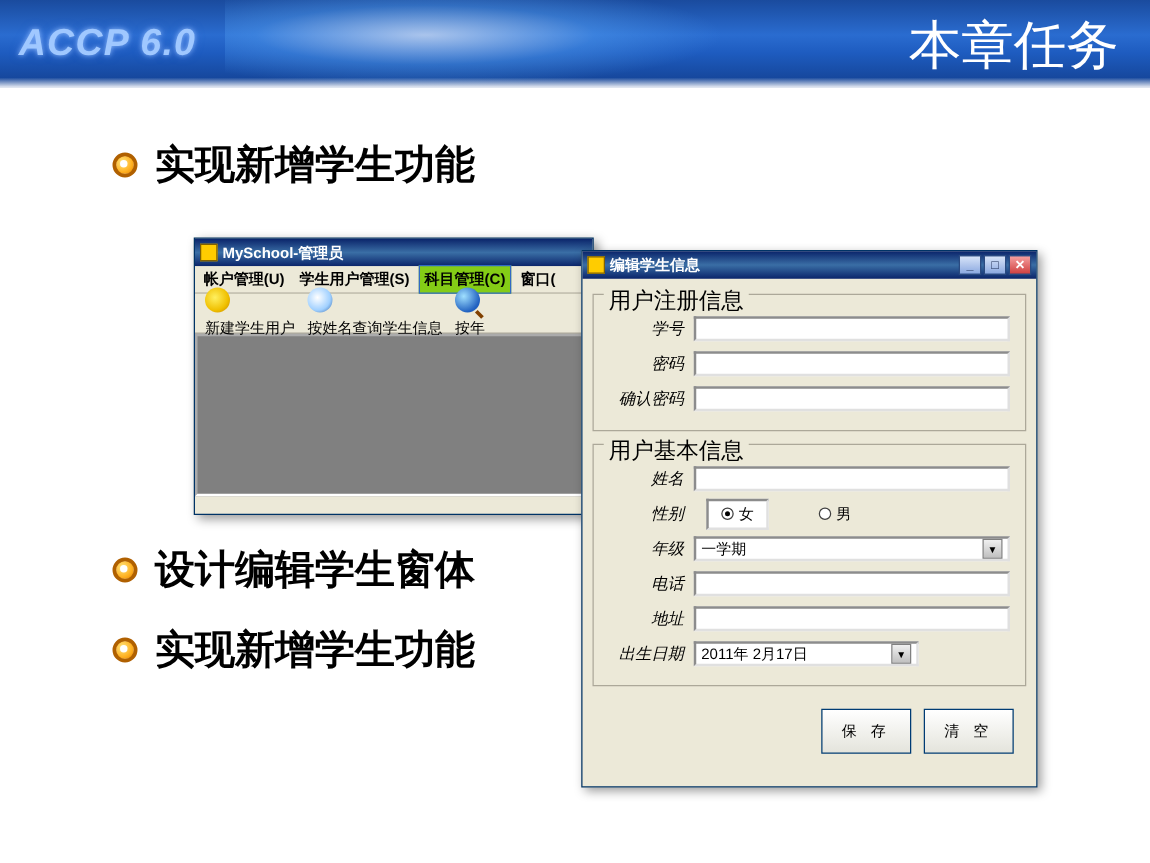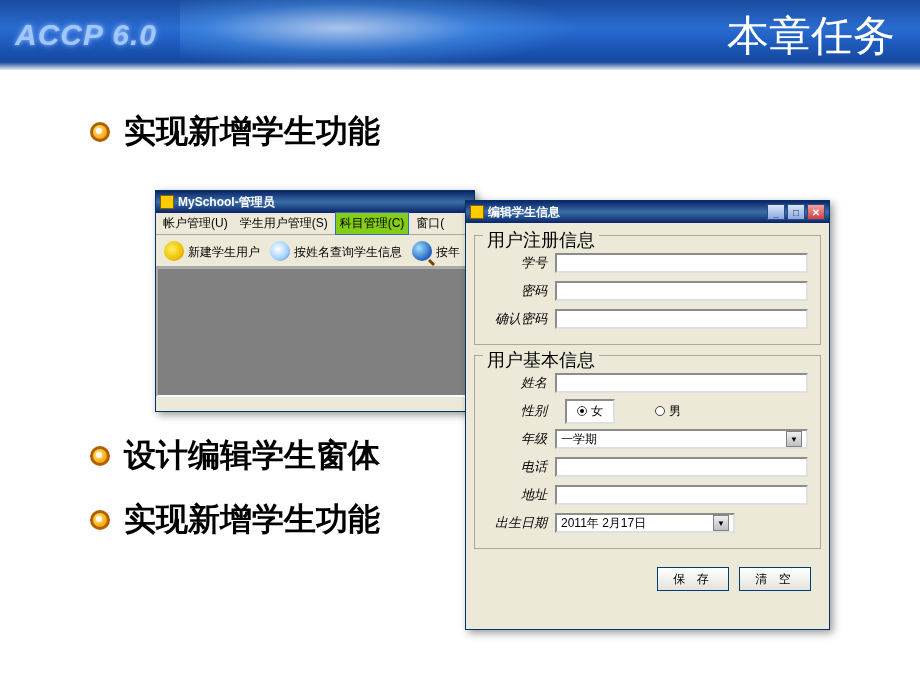--- a/index.html
+++ b/index.html
@@ -98,41 +98,43 @@
 .win-admin {
   left: 155px; top: 190px; width: 320px; height: 222px;
 }
 .menubar {
   background: #ece9d8;
   border-bottom: 1px solid #aca899;
   height: 22px;
   display: flex; align-items: center;
   padding: 0 2px;
   gap: 2px;
+  font-weight: bold;
 }
 .menuitem {
   padding: 2px 4px;
   font-size: 12px;
   border: 1px solid transparent;
 }
 .menuitem.hot {
   border: 1px solid #316ac5;
   background: #84cc16;
 }
 .toolbar {
   background: #ece9d8;
   height: 32px;
   display: flex; align-items: center;
   padding: 0 4px; gap: 2px;
   border-bottom: 1px solid #aca899;
 }
 .toolbtn {
-  display: flex; align-items: flex-end; gap: 4px;
+  display: flex; align-items: flex-start; gap: 4px;
   padding: 2px 4px;
   font-size: 12px;
+  flex-direction: column;
 }
 .tool-icon { width: 20px; height: 20px; display:inline-block; }
 .face-yellow { background: radial-gradient(circle at 40% 40%, #fff060, #f0c000 60%, #c08000 100%); border-radius:50%; }
 .face-cool { background: radial-gradient(circle at 40% 40%, #fff, #a0d0ff 60%, #3060a0 100%); border-radius:50%; }
 .mag { background: radial-gradient(circle at 35% 35%, #a0e0ff, #2060c0 70%); border-radius:50%; position:relative;}
 .mag::after{content:"";position:absolute;right:-3px;bottom:-3px;width:7px;height:3px;background:#804000;transform:rotate(45deg);}
 .mdi-client {
   background: #808080;
   height: 130px;
   border: 2px inset #fff;
@@ -202,21 +204,21 @@
 }
 .radio-dot.checked::after {
   content:""; position:absolute; left:2px; top:2px; width:4px; height:4px;
   background:#000; border-radius:50%;
 }
 .btnrow {
   display: flex; justify-content: flex-end; gap: 10px;
   padding: 8px 10px 4px 0;
 }
 .btn {
-  width: 72px; height: 24px;
+  width: 72px; height: 36px;
   border: 1px solid #003c74;
   background: linear-gradient(#fff,#e4e4dc);
   font-size: 12px;
   display: flex; align-items: center; justify-content: center;
   letter-spacing: 4px;
 }
 </style>
 </head>
 <body>
 

